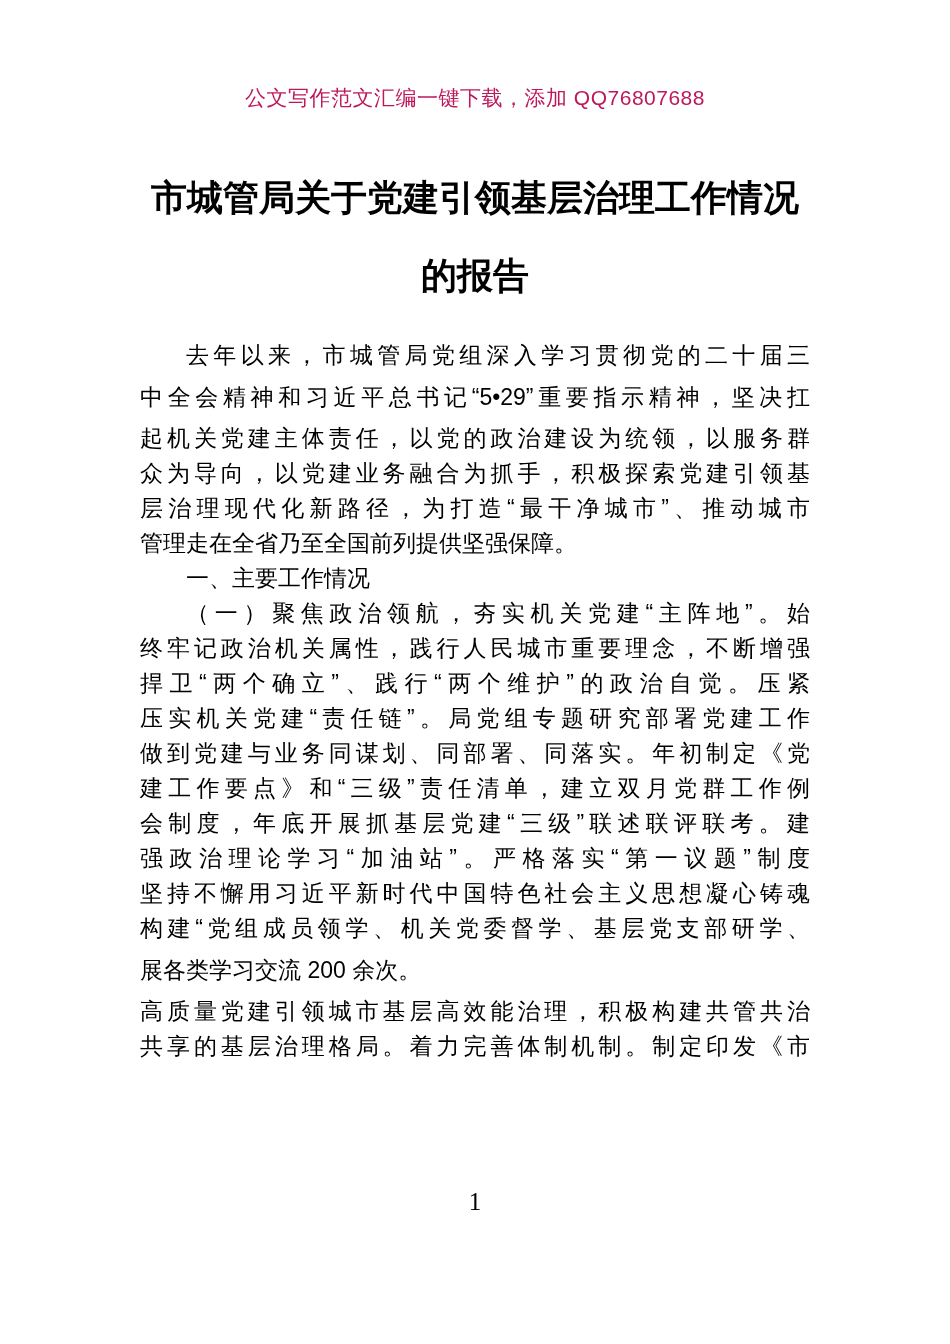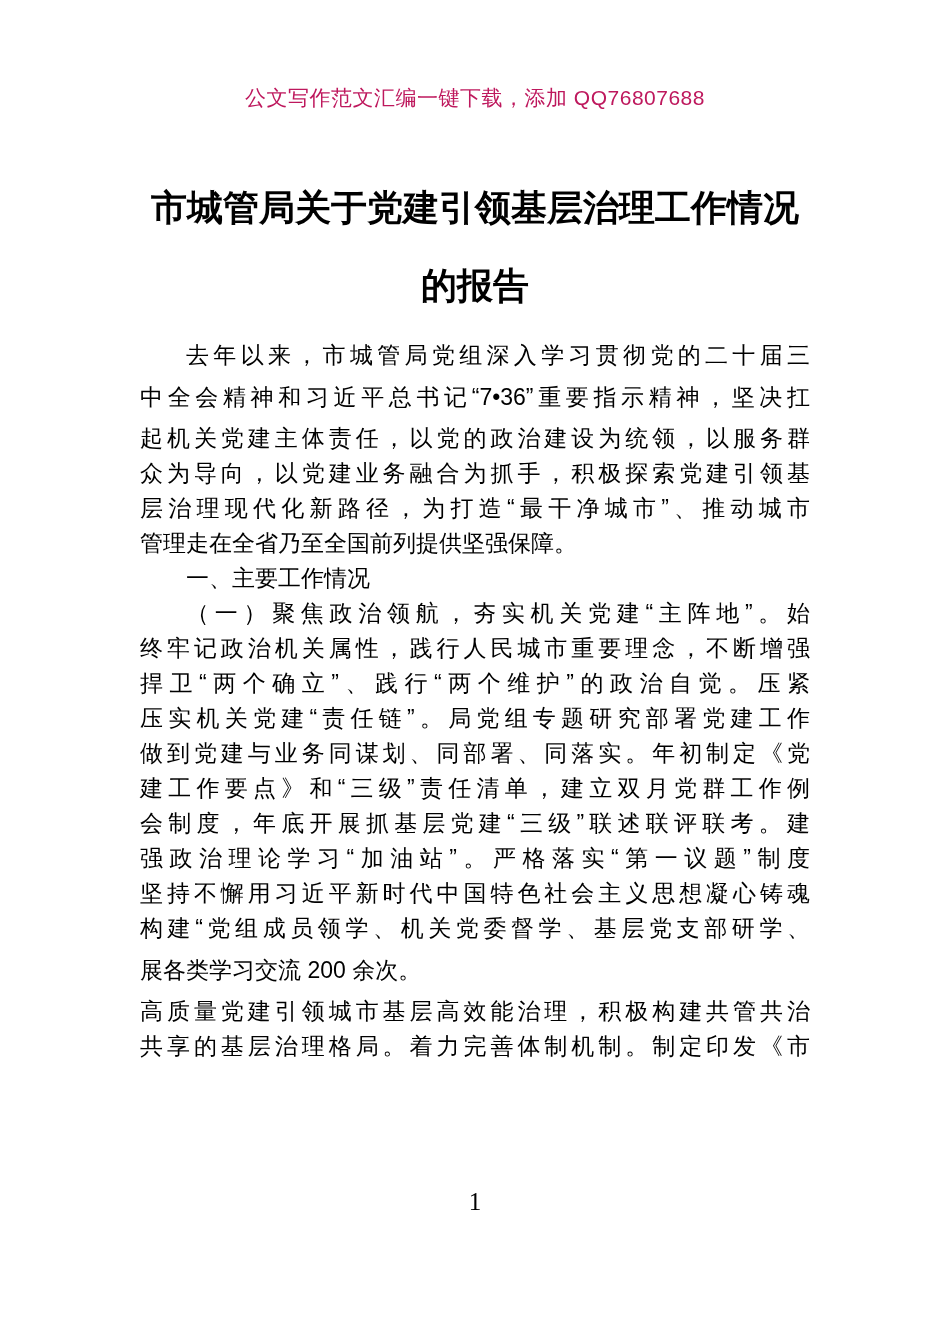--- a/index.html
+++ b/index.html
@@ -21,21 +21,21 @@
     top: 84px;
     left: 0;
     width: 100%;
     text-align: center;
     font-size: 21px;
     line-height: 27px;
     letter-spacing: 0.5px;
   }
   .doc-title {
     position: absolute;
-    top: 186px;
+    top: 176px;
     left: 140px;
     width: 670px;
     text-align: center;
     font-weight: 600;
     font-size: 36px;
   }
   .doc-title .title-line {
     height: 78px;
     line-height: 44px;
   }
@@ -84,21 +84,21 @@
   <div class="watermark" style="color: #be185d;">公文写作范文汇编一键下载，添加 QQ76807688</div>
 
   <div class="doc-title">
     <div class="title-line">市城管局关于党建引领基层治理工作情况</div>
     <div class="title-line">的报告</div>
   </div>
 
   <div class="doc-body" id="doc-body">
       <div class="para">
         <div class="line first">去年以来，市城管局党组深入学习贯彻党的二十届三</div>
-        <div class="line tall">中全会精神和习近平总书记“7•36”重要指示精神，坚决扛</div>
+        <div class="line tall">中全会精神和习近平总书记“5•29”重要指示精神，坚决扛</div>
         <div class="line">起机关党建主体责任，以党的政治建设为统领，以服务群</div>
         <div class="line">众为导向，以党建业务融合为抓手，积极探索党建引领基</div>
         <div class="line">层治理现代化新路径，为打造“最干净城市”、推动城市</div>
         <div class="line end">管理走在全省乃至全国前列提供坚强保障。</div>
       </div>
       <div class="para">
         <div class="line first end">一、主要工作情况</div>
       </div>
       <div class="para">
         <div class="line first">（一）聚焦政治领航，夯实机关党建“主阵地”。始</div>

